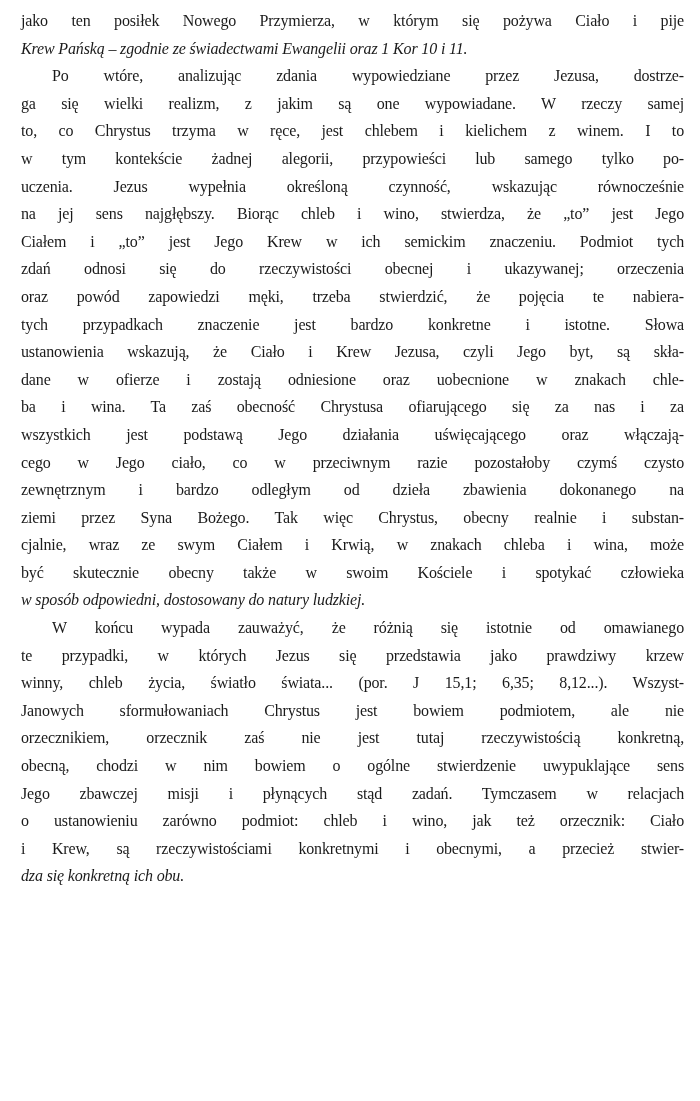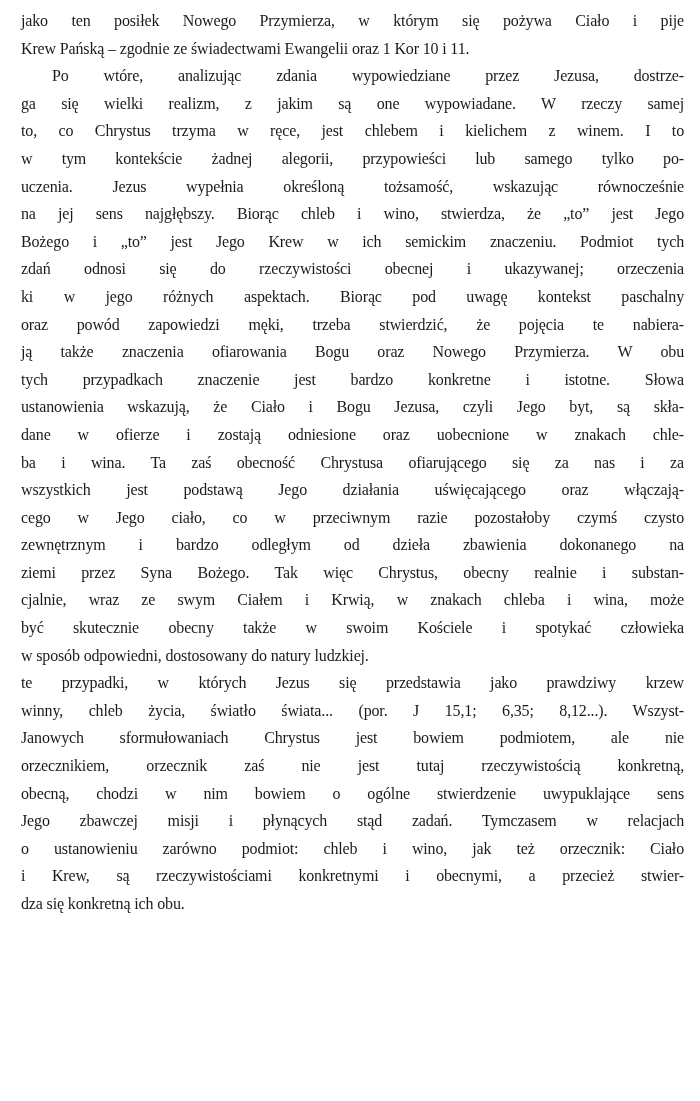--- a/index.html
+++ b/index.html
@@ -38,20 +38,21 @@
       text-align: justify;
       text-align-last: justify;
       letter-spacing: -0.15px;
     }
     .line.indent {
       padding-left: 31px;
     }
     .line.last {
       text-align: left;
       text-align-last: left;
+      font-style: italic;
     }
     .page-number {
       position: absolute;
       left: 21px;
       top: 1068px;
       font-size: 21.5px;
       line-height: 24px;
       margin-top: 32px;
     }
   </style>
@@ -64,41 +65,40 @@
     <div class="paragraph">
       <span class="line">jako ten posiłek Nowego Przymierza, w którym się pożywa Ciało i pije</span>
       <span class="line last">Krew Pańską – zgodnie ze świadectwami Ewangelii oraz 1 Kor 10 i 11.</span>
     </div>
 
     <div class="paragraph">
       <span class="line indent">Po wtóre, analizując zdania wypowiedziane przez Jezusa, dostrze-</span>
       <span class="line">ga się wielki realizm, z jakim są one wypowiadane. W rzeczy samej</span>
       <span class="line">to, co Chrystus trzyma w ręce, jest chlebem i kielichem z winem. I to</span>
       <span class="line">w tym kontekście żadnej alegorii, przypowieści lub samego tylko po-</span>
-      <span class="line">uczenia. Jezus wypełnia określoną tożsamość, wskazując równocześnie</span>
+      <span class="line">uczenia. Jezus wypełnia określoną czynność, wskazując równocześnie</span>
       <span class="line">na jej sens najgłębszy. Biorąc chleb i wino, stwierdza, że „to” jest Jego</span>
-      <span class="line">Bożego i „to” jest Jego Krew w ich semickim znaczeniu. Podmiot tych</span>
+      <span class="line">Ciałem i „to” jest Jego Krew w ich semickim znaczeniu. Podmiot tych</span>
       <span class="line">zdań odnosi się do rzeczywistości obecnej i ukazywanej; orzeczenia</span>
-      <span class="line">ki w jego różnych aspektach. Biorąc pod uwagę kontekst paschalny</span>
       <span class="line">oraz powód zapowiedzi męki, trzeba stwierdzić, że pojęcia te nabiera-</span>
-      <span class="line">ją także znaczenia ofiarowania Bogu oraz Nowego Przymierza. W obu</span>
       <span class="line">tych przypadkach znaczenie jest bardzo konkretne i istotne. Słowa</span>
-      <span class="line">ustanowienia wskazują, że Ciało i Bogu Jezusa, czyli Jego byt, są skła-</span>
+      <span class="line">ustanowienia wskazują, że Ciało i Krew Jezusa, czyli Jego byt, są skła-</span>
       <span class="line">dane w ofierze i zostają odniesione oraz uobecnione w znakach chle-</span>
       <span class="line">ba i wina. Ta zaś obecność Chrystusa ofiarującego się za nas i za</span>
       <span class="line">wszystkich jest podstawą Jego działania uświęcającego oraz włączają-</span>
       <span class="line">cego w Jego ciało, co w przeciwnym razie pozostałoby czymś czysto</span>
       <span class="line">zewnętrznym i bardzo odległym od dzieła zbawienia dokonanego na</span>
       <span class="line">ziemi przez Syna Bożego. Tak więc Chrystus, obecny realnie i substan-</span>
       <span class="line">cjalnie, wraz ze swym Ciałem i Krwią, w znakach chleba i wina, może</span>
       <span class="line">być skutecznie obecny także w swoim Kościele i spotykać człowieka</span>
       <span class="line last">w sposób odpowiedni, dostosowany do natury ludzkiej.</span>
     </div>
 
     <div class="paragraph">
+      <span class="line indent">W końcu wypada zauważyć, że różnią się istotnie od omawianego</span>
       <span class="line">te przypadki, w których Jezus się przedstawia jako prawdziwy krzew</span>
       <span class="line">winny, chleb życia, światło świata... (por. J 15,1; 6,35; 8,12...). Wszyst-</span>
       <span class="line">Janowych sformułowaniach Chrystus jest bowiem podmiotem, ale nie</span>
       <span class="line">orzecznikiem, orzecznik zaś nie jest tutaj rzeczywistością konkretną,</span>
       <span class="line">obecną, chodzi w nim bowiem o ogólne stwierdzenie uwypuklające sens</span>
       <span class="line">Jego zbawczej misji i płynących stąd zadań. Tymczasem w relacjach</span>
       <span class="line">o ustanowieniu zarówno podmiot: chleb i wino, jak też orzecznik: Ciało</span>
       <span class="line">i Krew, są rzeczywistościami konkretnymi i obecnymi, a przecież stwier-</span>
       <span class="line last">dza się konkretną ich obu.</span>
     </div>

